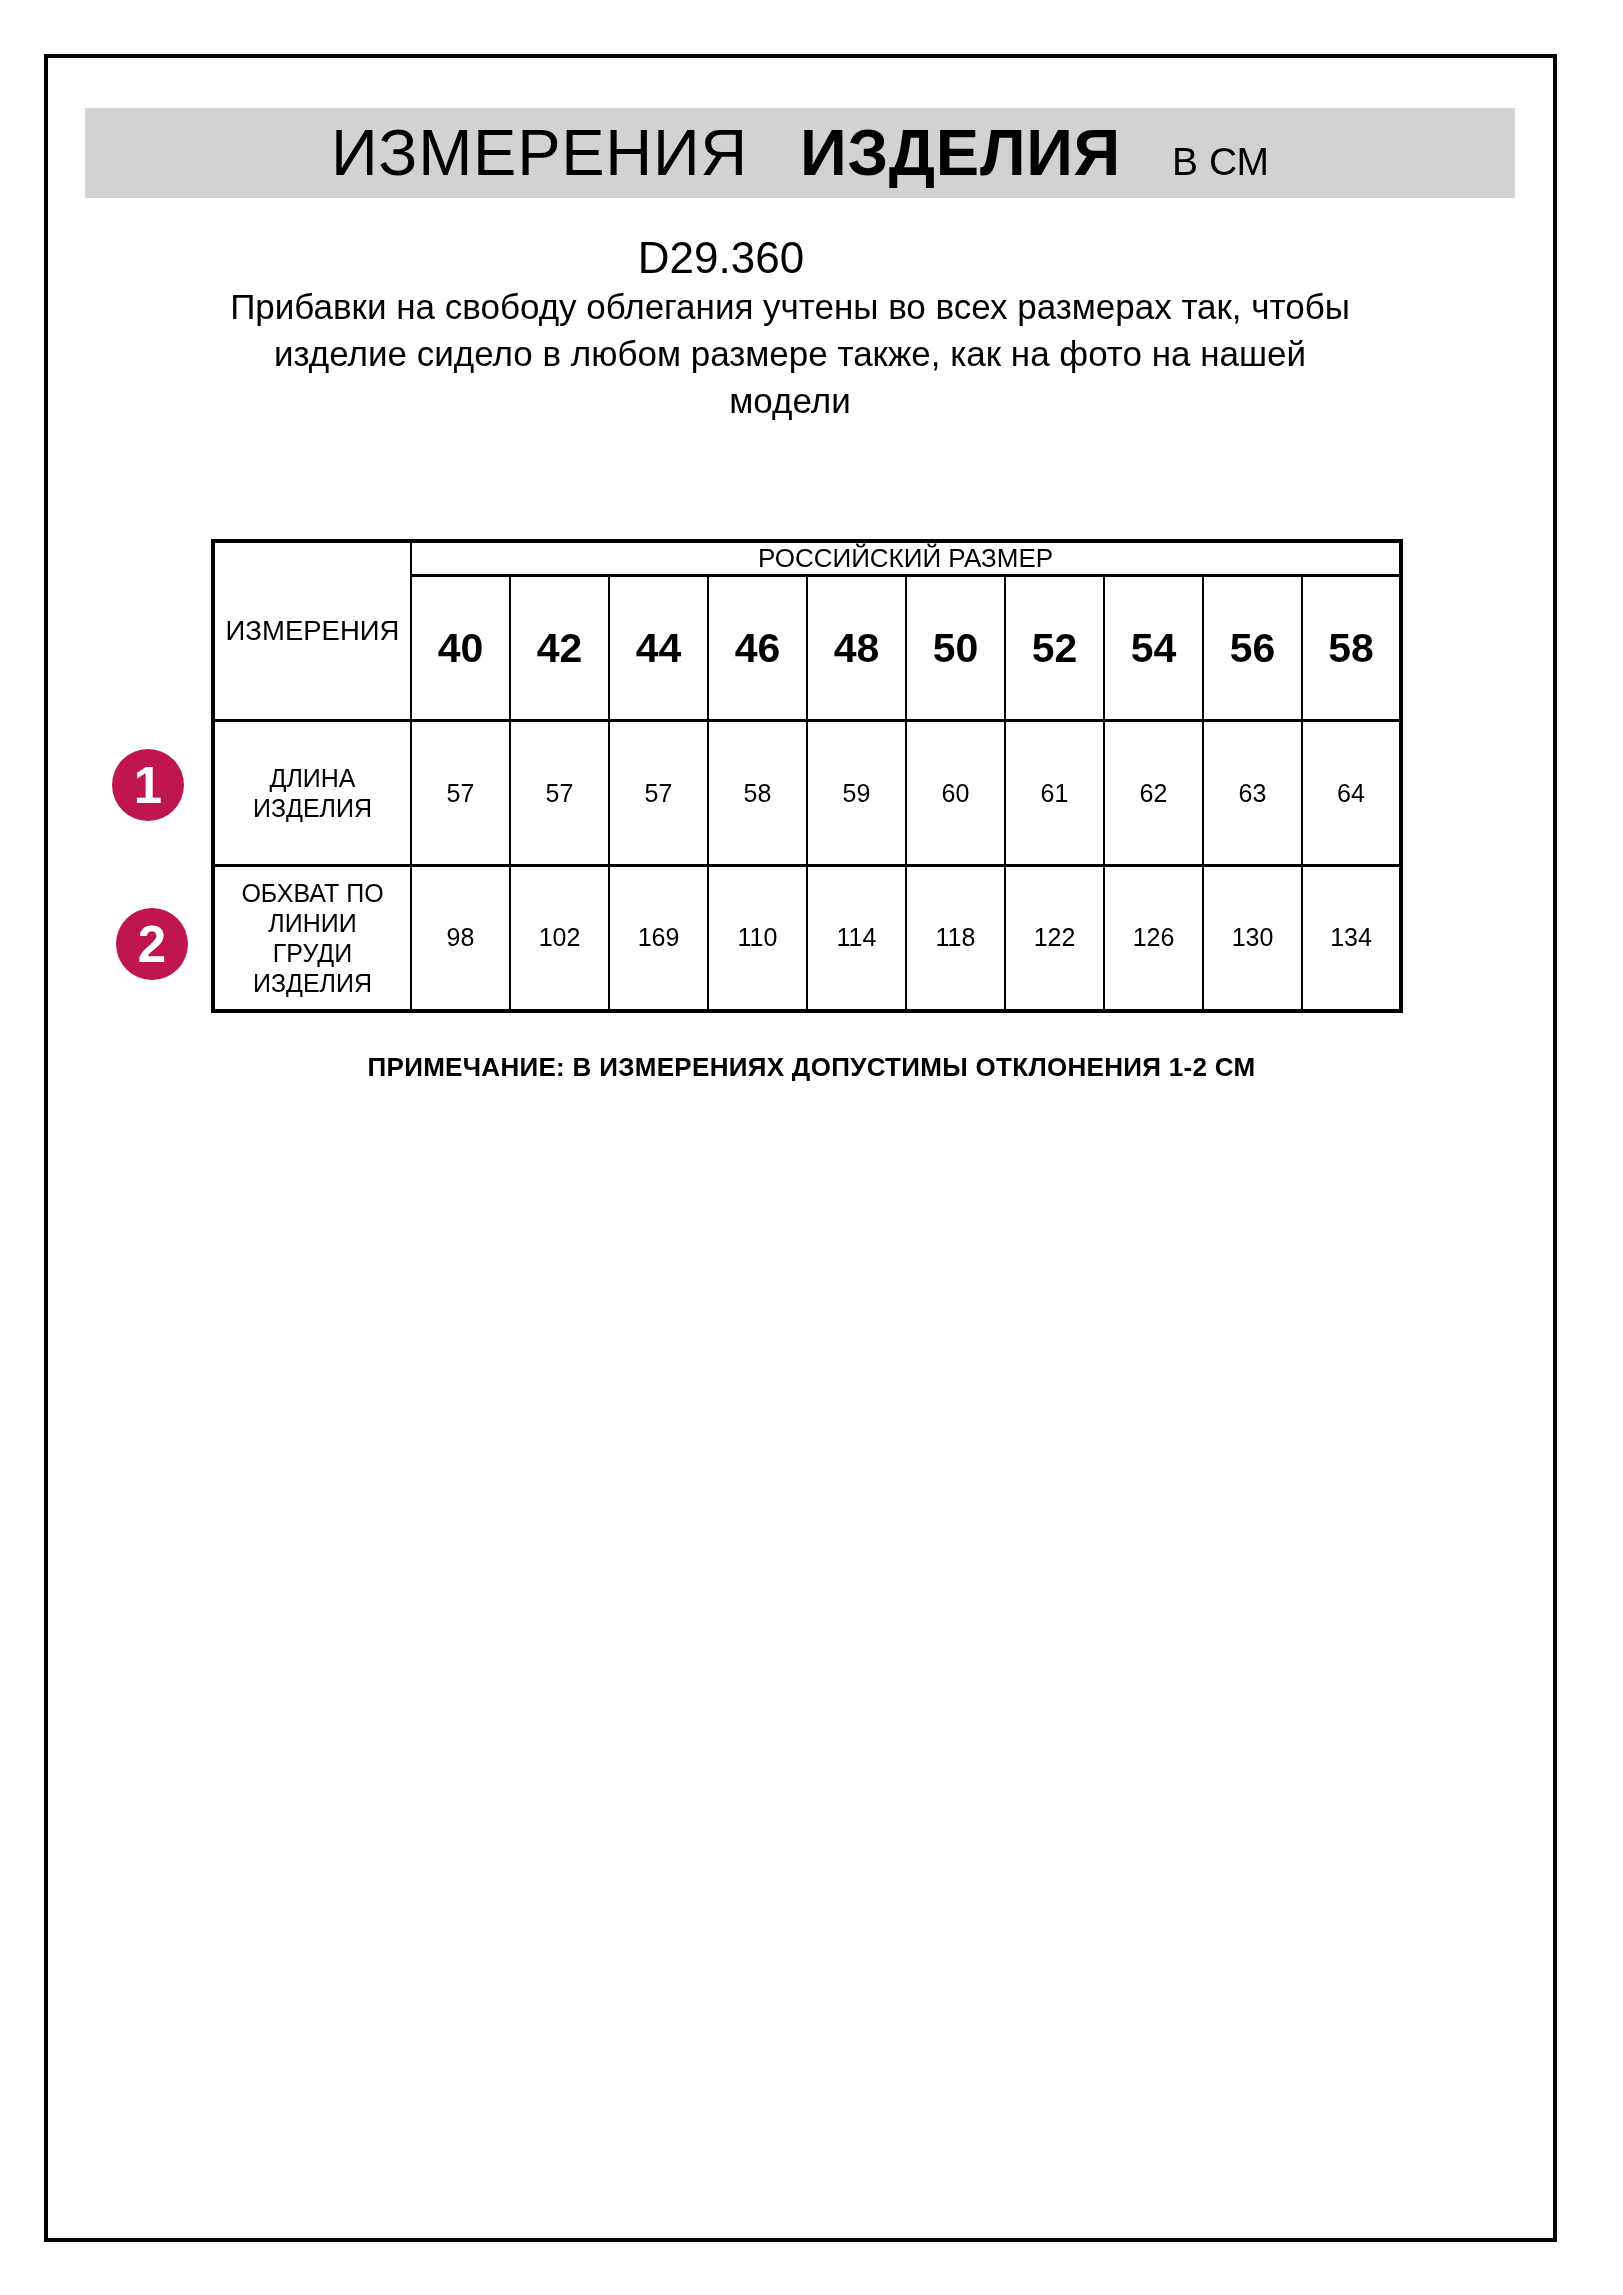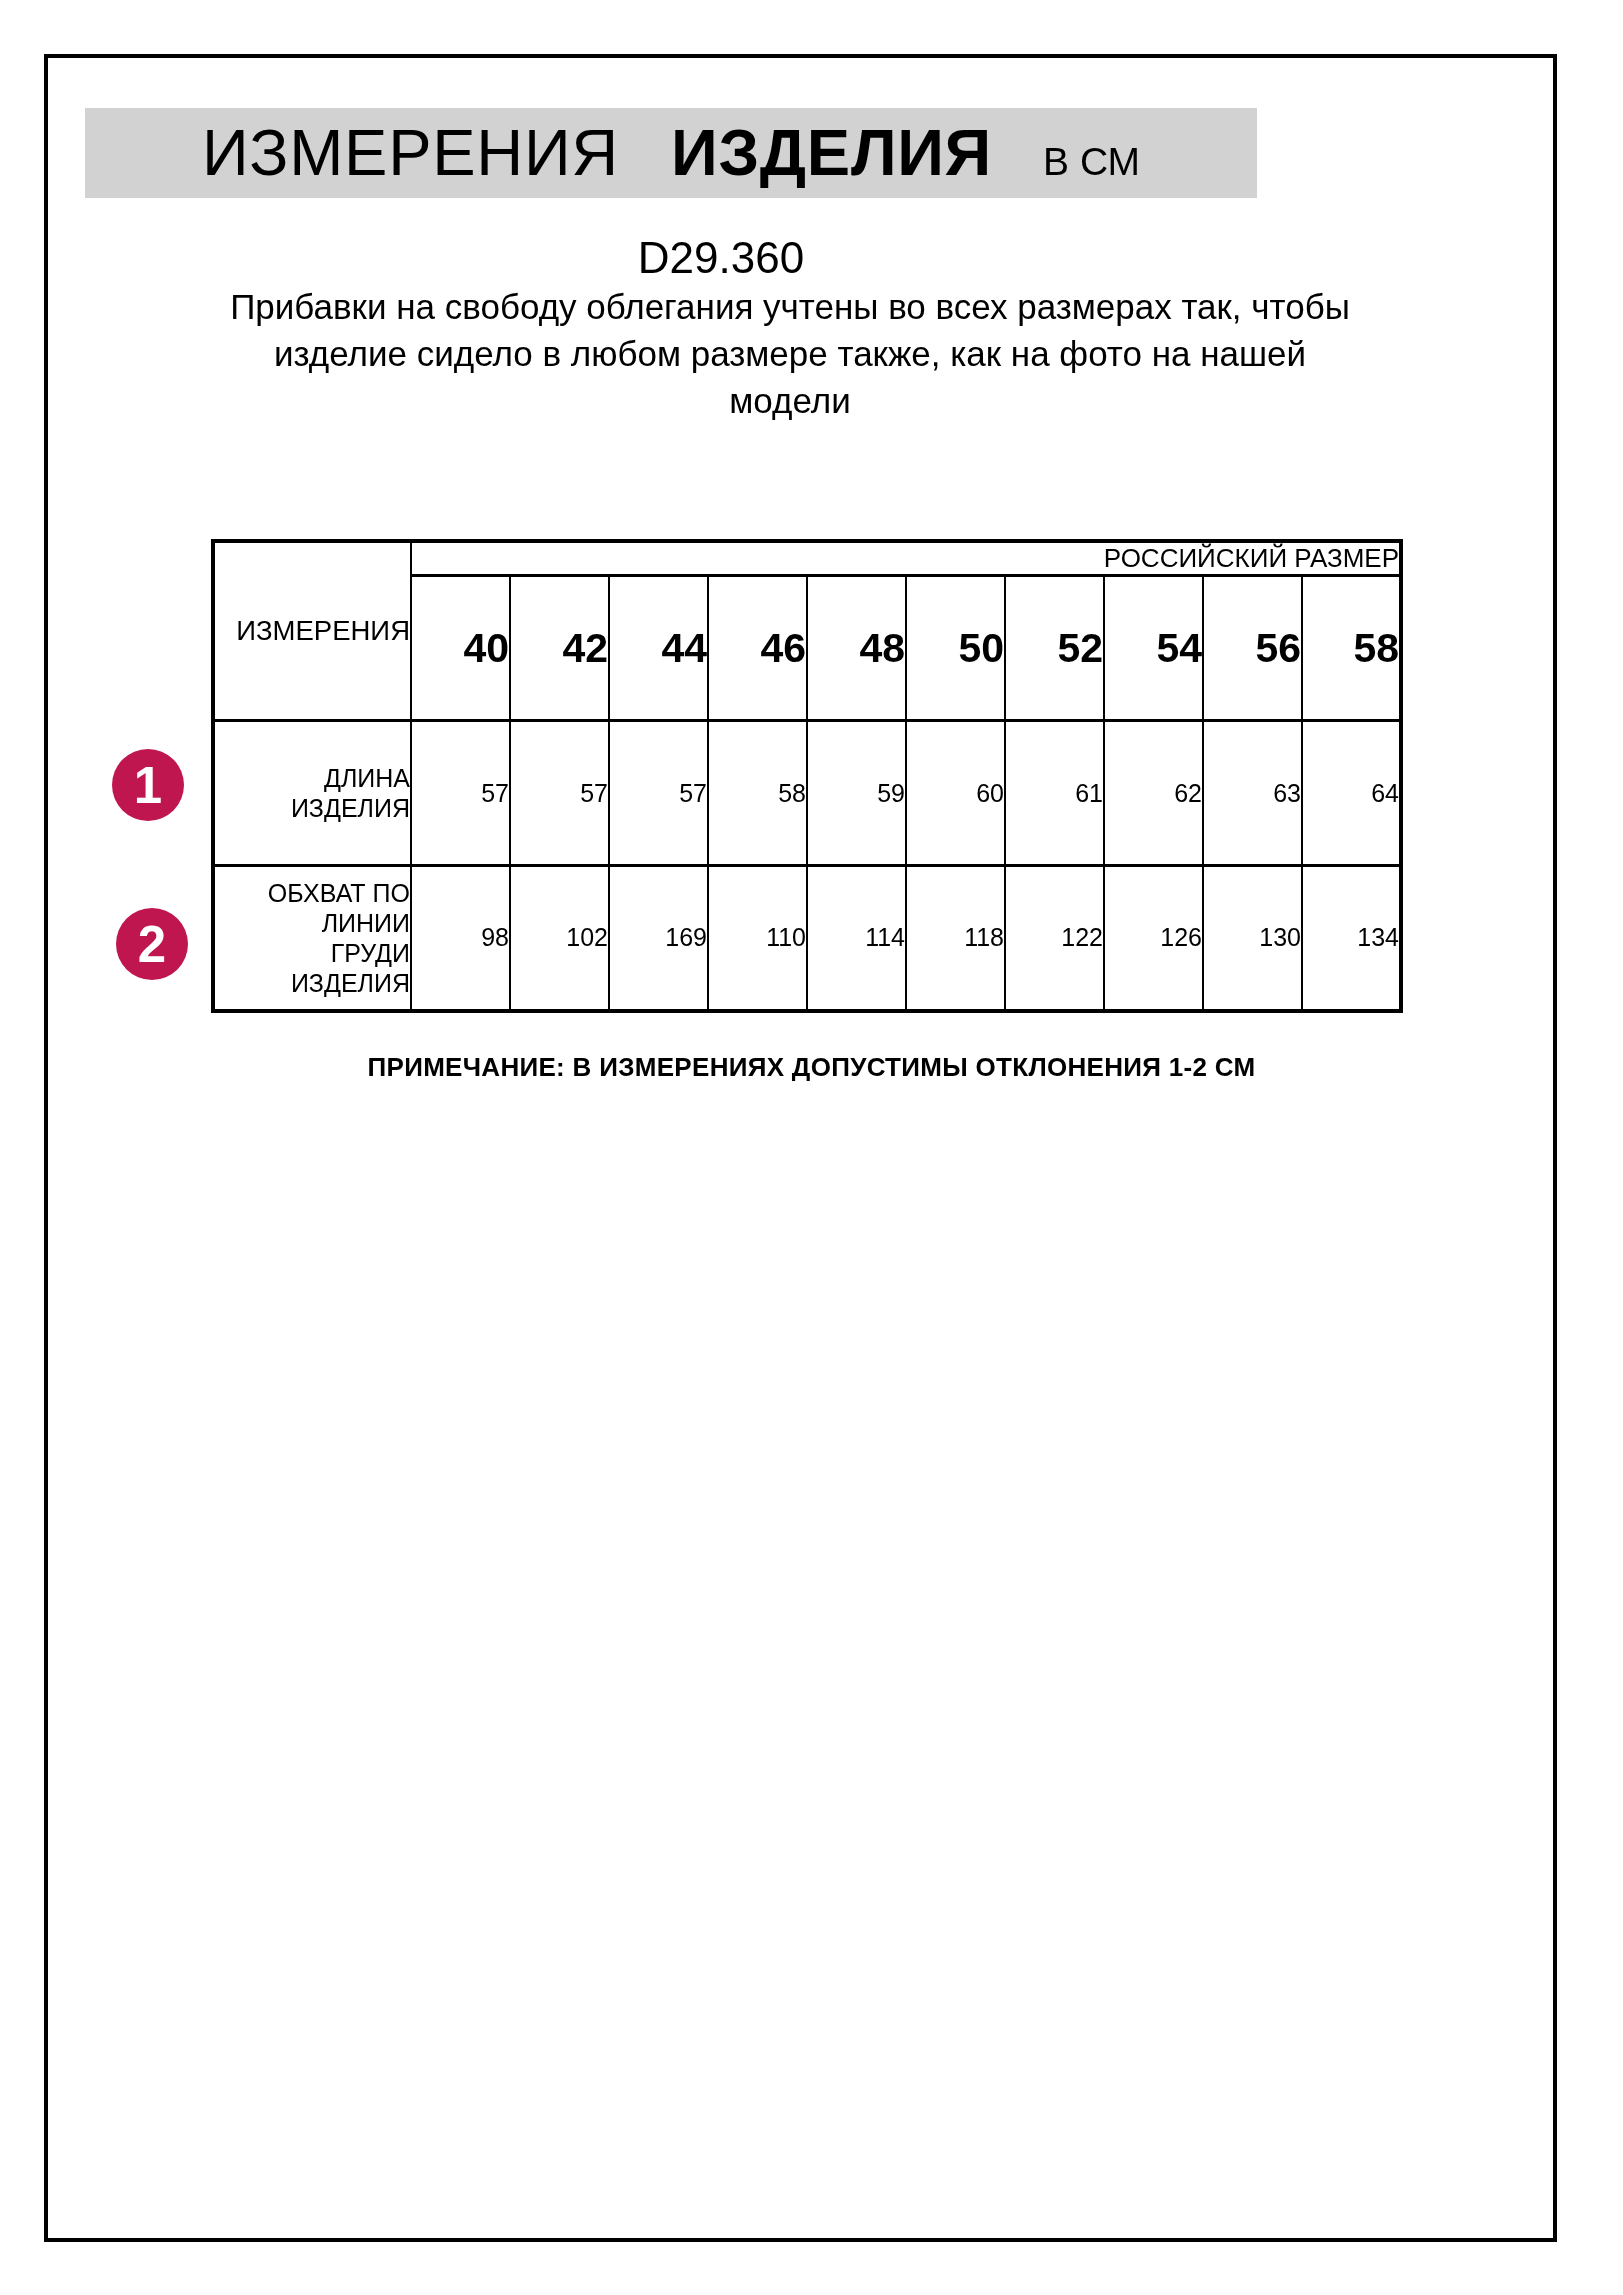--- a/index.html
+++ b/index.html
@@ -16,21 +16,21 @@
     position: absolute;
     left: 44px; top: 54px;
     width: 1513px; height: 2188px;
     border: 4.6px solid #000;
     box-sizing: border-box;
   }
 
   .title-band {
     position: absolute;
     left: 85px; top: 108px;
-    width: 1172px; height: 90px;
+    width: 1430px; height: 90px;
     background: var(--header-band, #d2d2d2);
     text-align: center;
     line-height: 90px;
     white-space: nowrap;
   }
   .title-measure { font-size: 65px; letter-spacing: 0.7px; }
   .title-product { font-size: 65px; font-weight: bold; margin-left: 52px; letter-spacing: 0.7px; }
   .title-units   { font-size: 39px;  margin-left: 51px; }
 
   .model-code {
@@ -53,21 +53,21 @@
     left: 211px; top: 539px;
     border-collapse: collapse;
     table-layout: fixed;
     border: 4.6px solid #000;
   }
   .size-table td {
     border-left: 2px solid #000;
     border-right: 2px solid #000;
     border-top: 3.9px solid #000;
     border-bottom: 3.9px solid #000;
-    text-align: right;
+    text-align: center;
     vertical-align: middle;
     padding: 0;
     overflow: hidden;
   }
   col.c-label { width: 198px; }
   col.c-size  { width: 99px; }
 
   tr.group-row   { height: 33px; }
   tr.size-row    { height: 145px; }
   tr.data-row    { height: 145px; }

